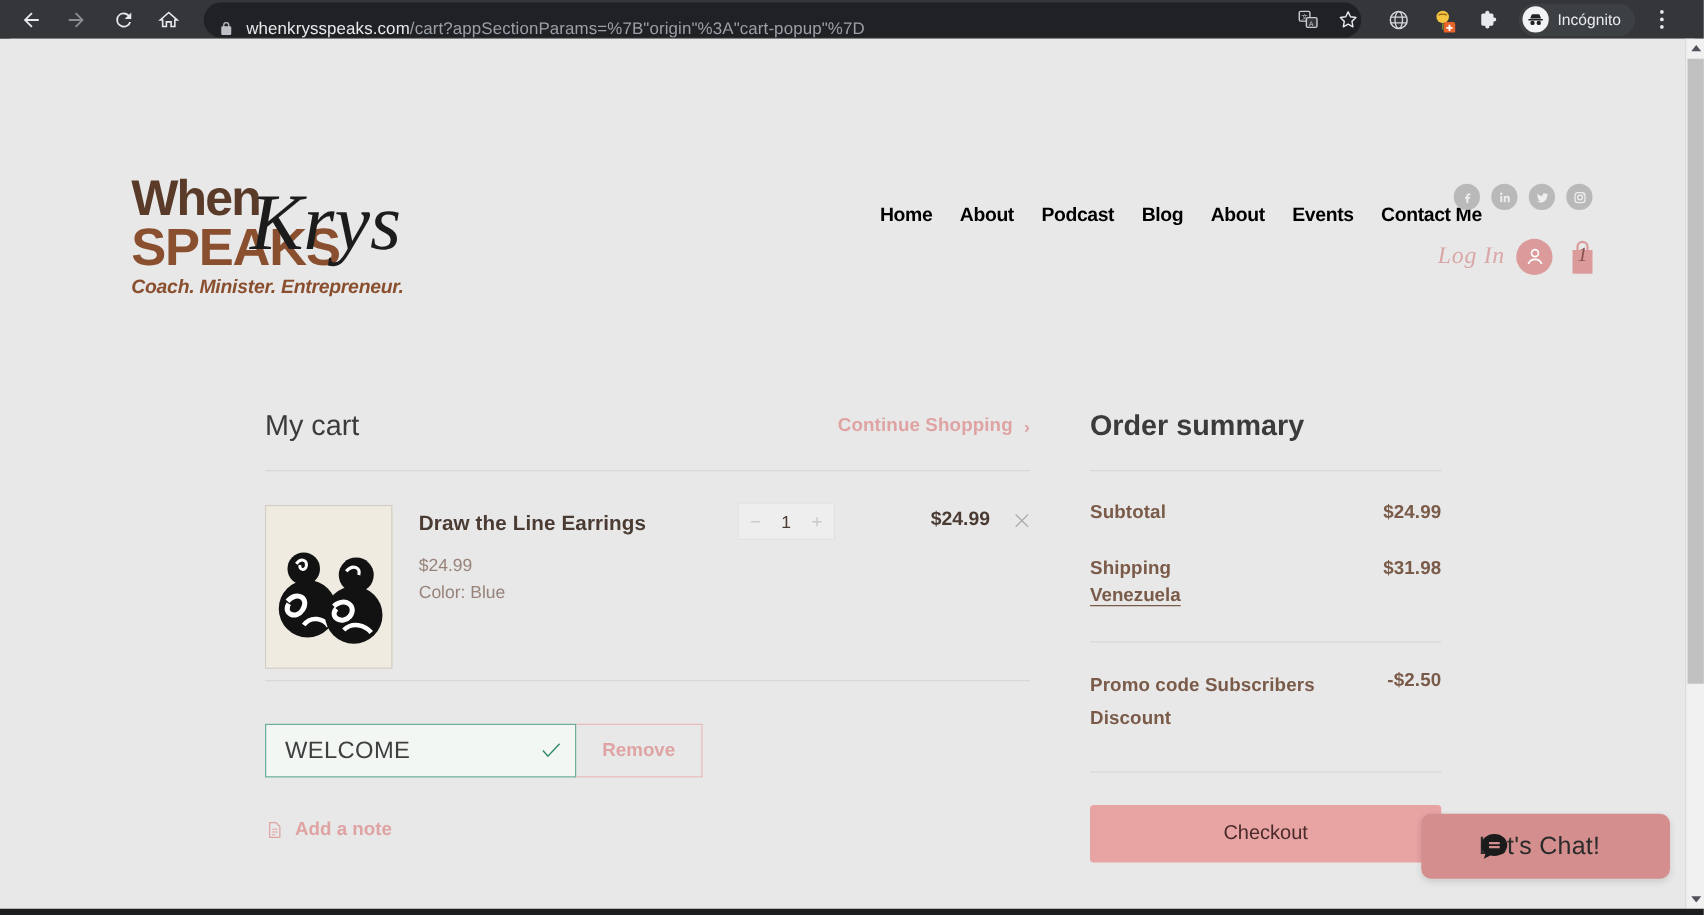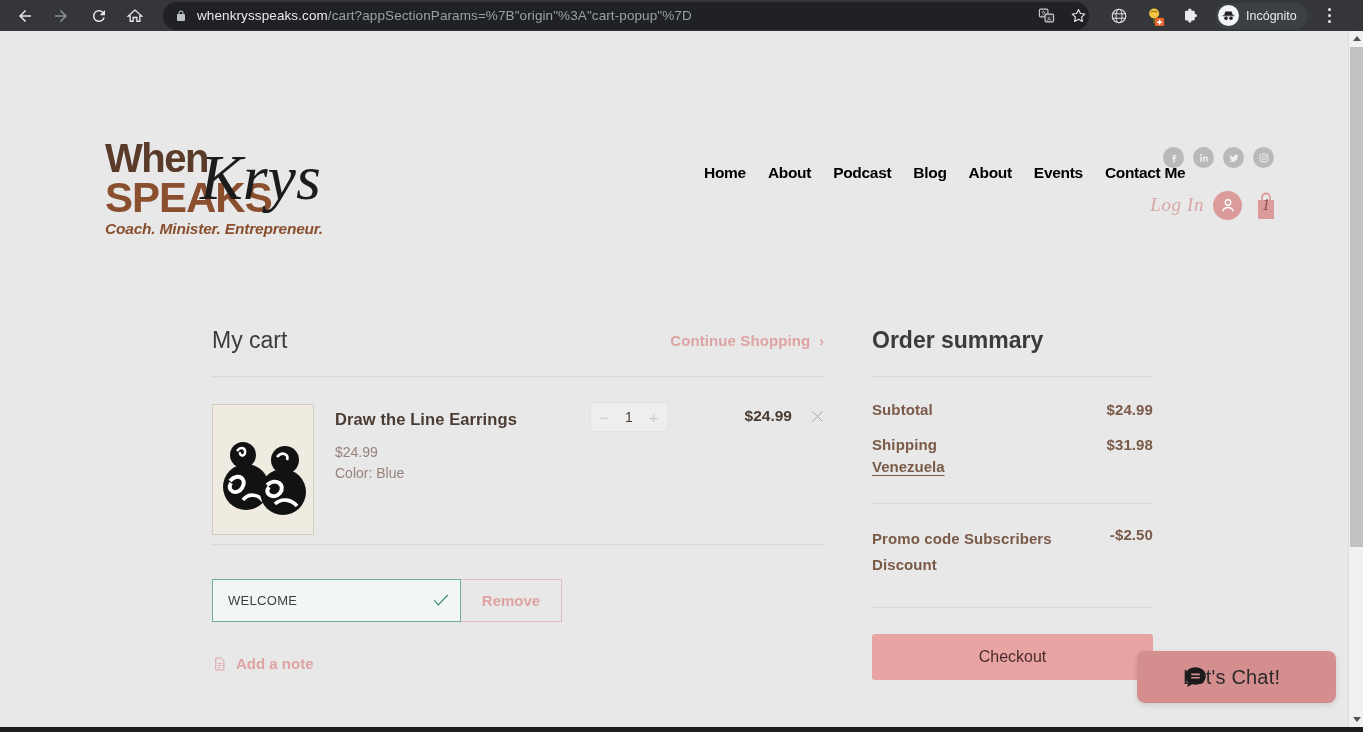--- a/index.html
+++ b/index.html
@@ -27,21 +27,21 @@
   #forward-button { margin-left: 6px; }
   #reload-button { margin-left: 8px; }
   #home-button { margin-left: 6px; }
 
   #omnibox {
     flex: 0 0 auto;
     margin-left: 13px;
     width: 926px; height: 28px;
     background: #202124;
     border-radius: 14px;
-    display: flex; align-items: center;
+    display: flex; align-items: flex-end;
     padding: 0 12px;
   }
   #lock-icon { flex: 0 0 auto; margin-right: 10px; display:flex; }
   #url-text {
     font-size: 13.5px;
     color: #9aa0a6;
     white-space: nowrap;
     overflow: hidden;
     letter-spacing: .1px;
   }
@@ -267,21 +267,21 @@
     width: 249px; height: 43px;
     border: 1px solid #6fae9c;
     background: #f2f7f4;
     display:flex; align-items:center;
     padding: 0 10px 0 15px;
     position: relative;
   }
   #promo-input {
     border: none; background: transparent; outline: none;
     font-family: "Liberation Sans", sans-serif;
-    font-size: 13px; color: #3f3f3f;
+    font-size: 19px; color: #3f3f3f;
     width: 200px;
     letter-spacing: .3px;
   }
   #promo-valid-check { position:absolute; right:11px; top:14px; }
   #promo-remove-button {
     width: 101px; height: 43px;
     border: 1px solid #e8bcbc;
     border-left: none;
     background: transparent;
     font-family: "Liberation Sans", sans-serif;
@@ -298,21 +298,21 @@
   
   #order-title { font-size: 23px; color: #3b3b3b; }
   #cart-right .hr-title { margin-top: 22px; }
 
   .sum-row {
     display:flex; justify-content: space-between; align-items: baseline;
     font-size: 15px; color: #7a5a48; font-weight: 600;
     letter-spacing: .1px;
   }
   #row-subtotal { margin-top: 24px; }
-  #row-shipping { margin-top: 18px; }
+  #row-shipping { margin-top: 28px; }
   #shipping-region {
     margin-top: 5px;
     font-size: 15px; color: #7a5a48; font-weight: 600;
     text-decoration: underline; text-underline-offset: 3px;
     display: inline-block;
   }
   #hr-promo { margin-top: 27px; }
   #row-promo { margin-top: 22px; align-items: flex-start; }
   #promo-name { width: 190px; line-height: 1.75; }
   #hr-total { margin-top: 28px; }

